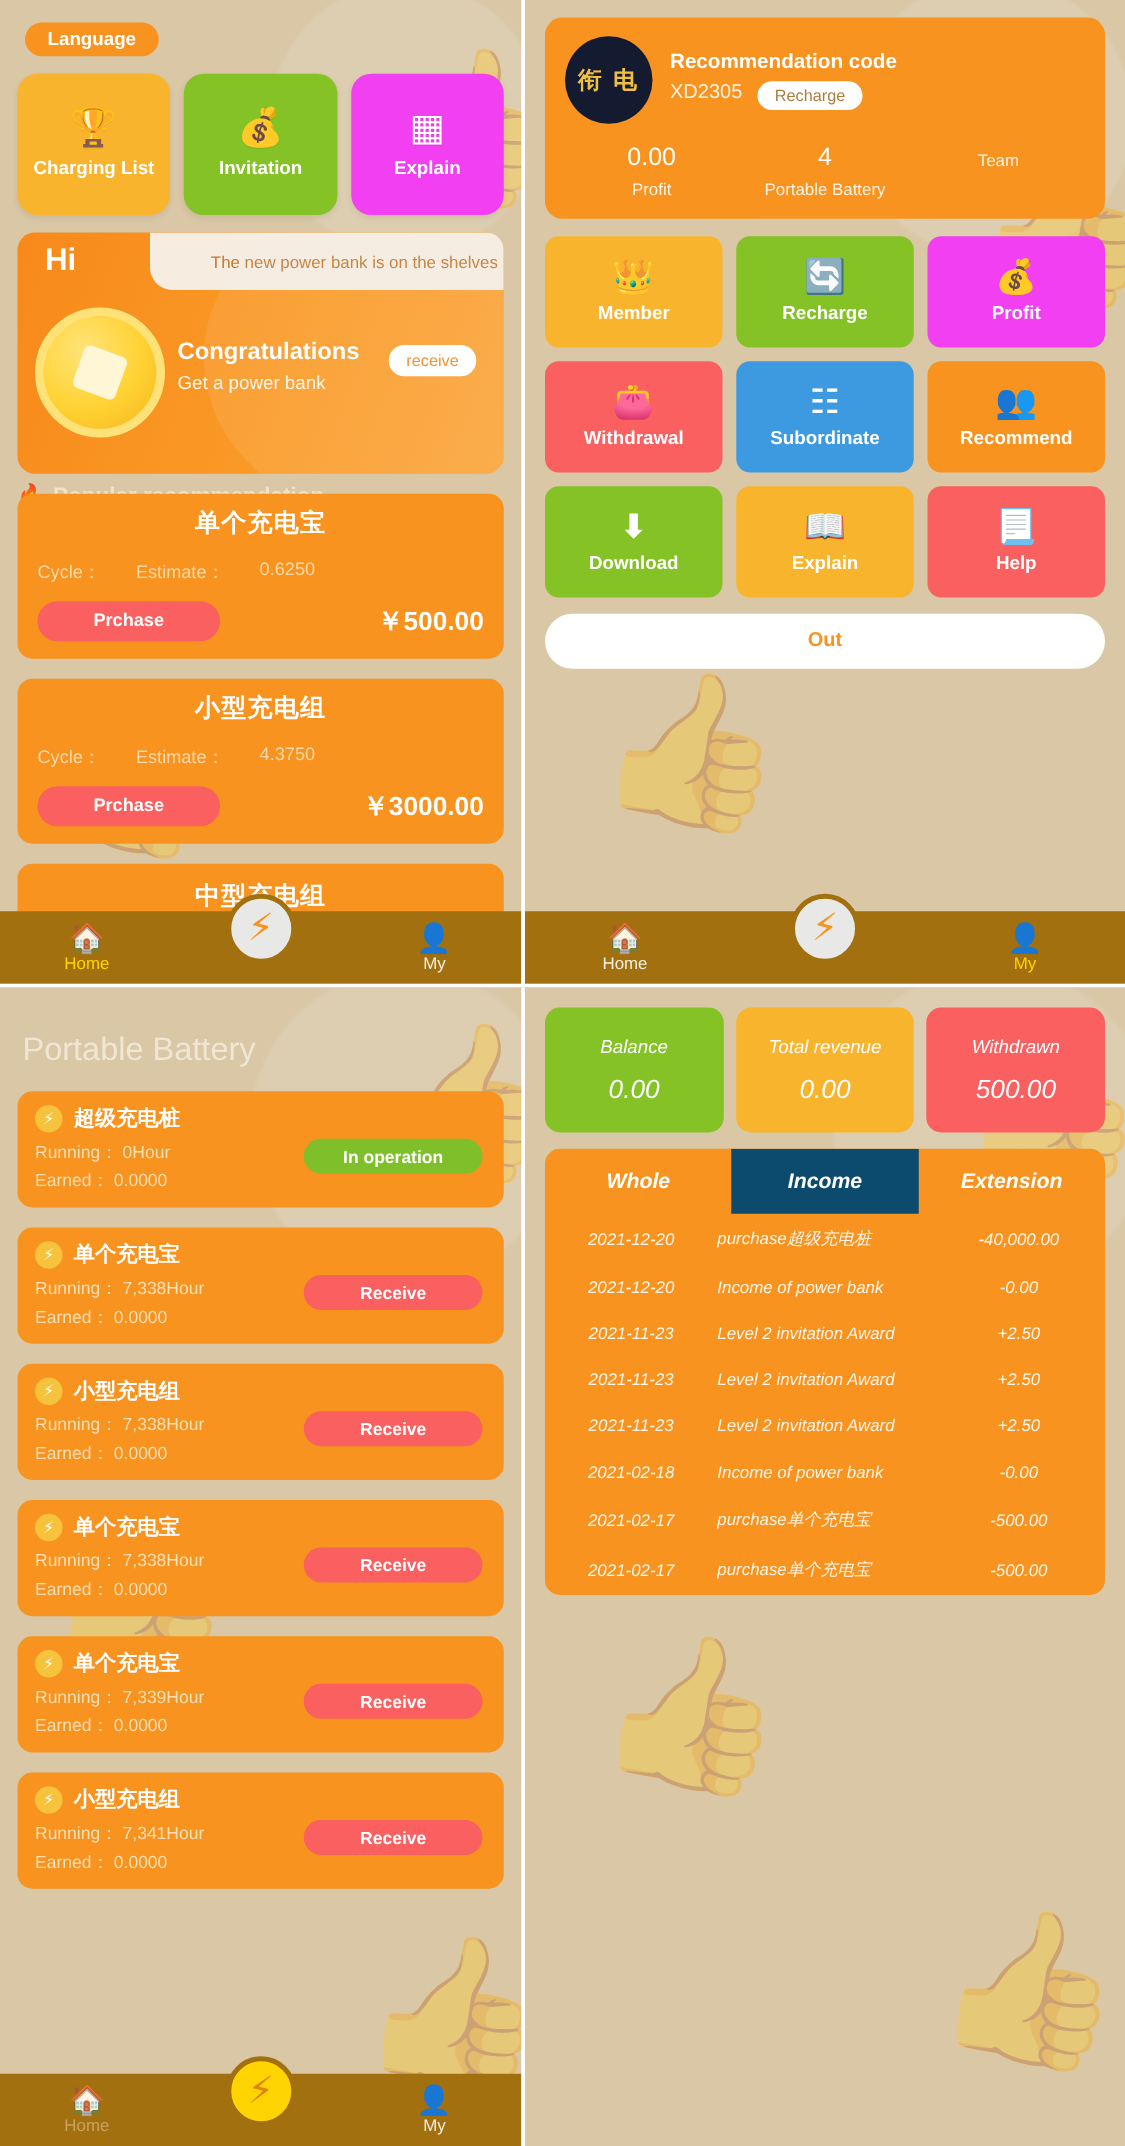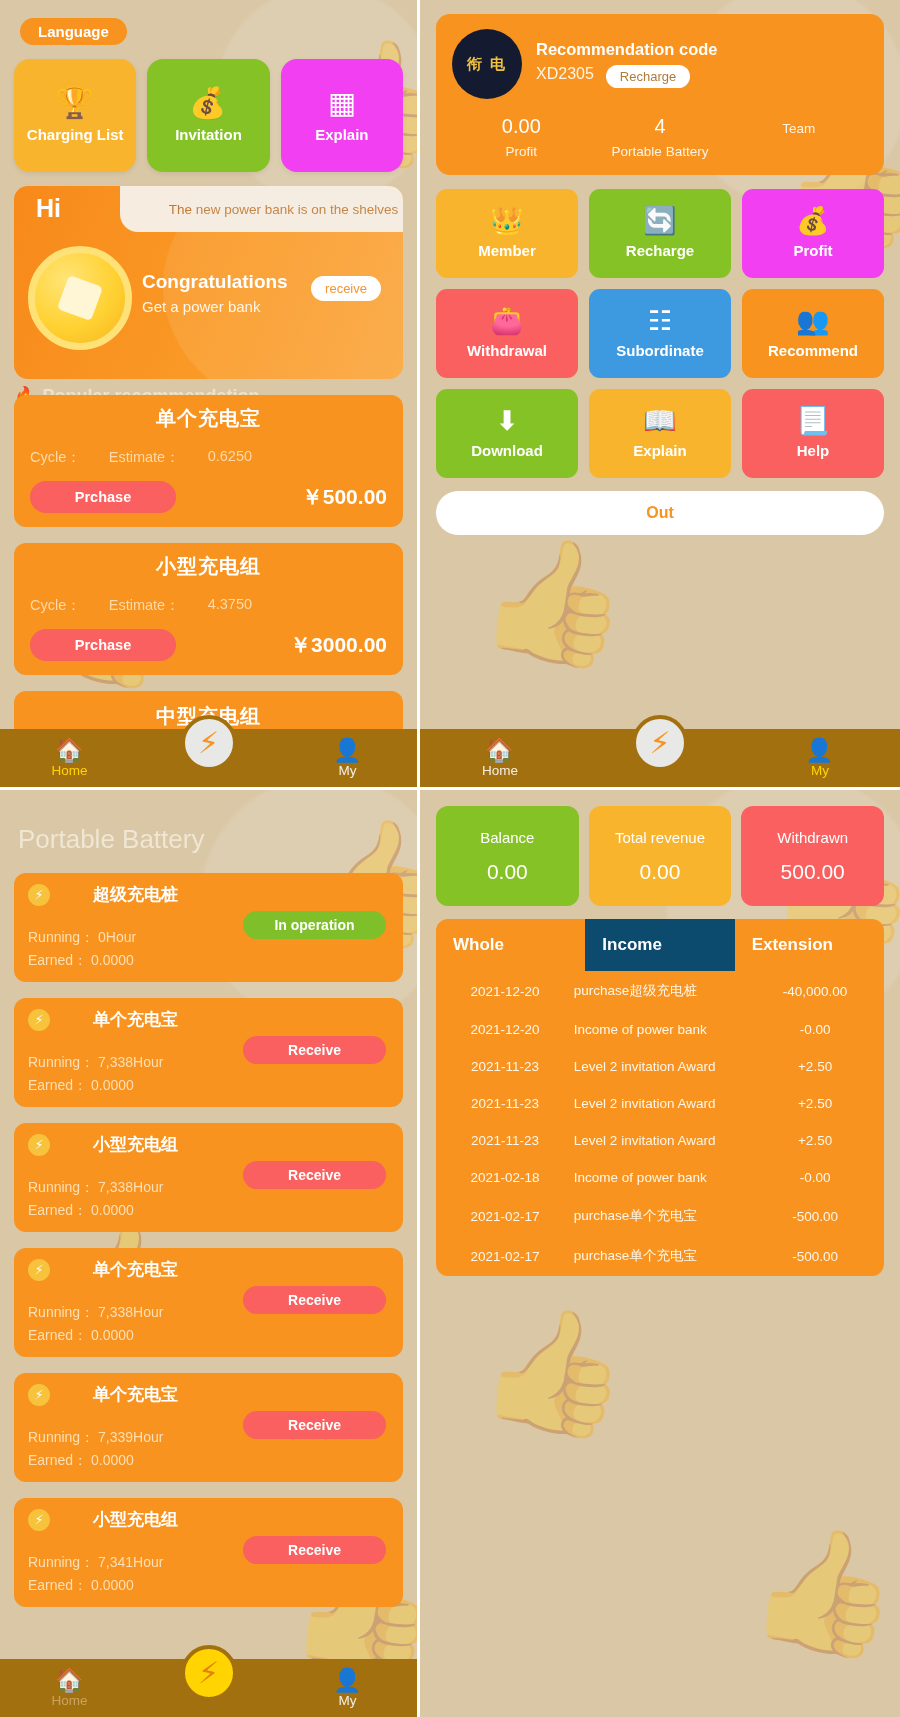--- a/index.html
+++ b/index.html
@@ -135,21 +135,21 @@
 
   
   .my { padding:14px 16px 0 16px; }
   .profile {
     background:#f7931e; border-radius:14px; padding:15px 16px 16px 16px; color:#fff;
   }
   .prow { display:flex; align-items:center; gap:14px; }
   .avatar {
     width:70px; height:70px; border-radius:50%; background:#141a30;
     display:flex; align-items:center; justify-content:center;
-    color:#f0c040; font-size:15px; font-weight:bold; letter-spacing:2px;
+    color:#f0c040; font-size:19px; font-weight:bold; letter-spacing:2px;
     flex:0 0 auto;
   }
   .rc-title { font-size:16.5px; font-weight:bold; }
   .rc-line { display:flex; align-items:flex-start; gap:12px; margin-top:6px; }
   .rc-code { font-size:16px; color:#fff4e4; }
   .rc-btn {
     background:#fff; color:#b07a3a; font-size:13px; padding:4px 14px; border-radius:13px;
     border:none; cursor:pointer;
   }
   .stats { display:flex; margin-top:16px; text-align:center; }
@@ -181,46 +181,46 @@
   .pb h2 { color:#efe6d4; font-size:26px; font-weight:normal; margin:16px 0 18px 4px; }
   .pbcard {
     background:#f7931e; border-radius:12px; padding:10px 14px 12px 14px;
     color:#fff; position:relative; margin-bottom:16px; min-height:86px;
   }
   .pbhead { display:flex; align-items:center; gap:9px; }
   .bolt {
     width:22px; height:22px; border-radius:50%; background:#f7c33d; color:#fff;
     display:flex; align-items:center; justify-content:center; font-size:13px; line-height:1;
   }
-  .pbname { font-size:17px; font-weight:bold;margin-left:34px; }
-  .pbmeta { color:#ffdfb4; font-size:14px; margin-top:23px; }
+  .pbname { font-size:17px; font-weight:bold; }
+  .pbmeta { color:#ffdfb4; font-size:14px; margin-top:7px; }
   .pbmeta div + div { margin-top:5px; }
   .pbbtn {
     position:absolute; right:17px; top:38px;
     width:143px; height:28px; border-radius:15px; border:none;
     color:#fff; font-size:14px; font-weight:600; cursor:pointer;
   }
   .pbbtn.recv { background:#f9605f; }
   .pbbtn.op   { background:#7fc02a; }
 
   
-  .wl { padding:16px 16px 0 16px; }
+  .wl { padding:16px 16px 0 16px;font-style:italic; }
   .balrow { display:flex; gap:10px; }
   .balcard {
     flex:1; height:100px; border-radius:12px; color:#fff;
     display:flex; flex-direction:column; align-items:center; justify-content:center; gap:14px;
   }
   .balcard .k { font-size:15px; }
   .balcard .v { font-size:21px; }
   .b1{background:#84c226;} .b2{background:#f9b42d;} .b3{background:#f9605f;}
 
   .tbl { margin-top:13px; background:#f7931e; border-radius:12px; overflow:hidden; }
   .tabs { display:flex; }
   .tabs .th {
-    flex:1; padding:16px 17px; color:#fff; font-size:17px; font-weight:bold;
+    flex:1; text-align:center; padding:16px 17px; color:#fff; font-size:17px; font-weight:bold;
     cursor:pointer;
   }
   .tabs .th.sel { background:#0c4a6e; }
   .trow { display:flex; align-items:center; padding:11px 0; font-size:13.5px; color:#fff6ea; }
   .trow .c1 { flex:1; text-align:center; }
   .trow .c2 { flex:1.25; text-align:left; }
   .trow .c3 { flex:1; text-align:center; }
 </style>
 </head>
 <body>

